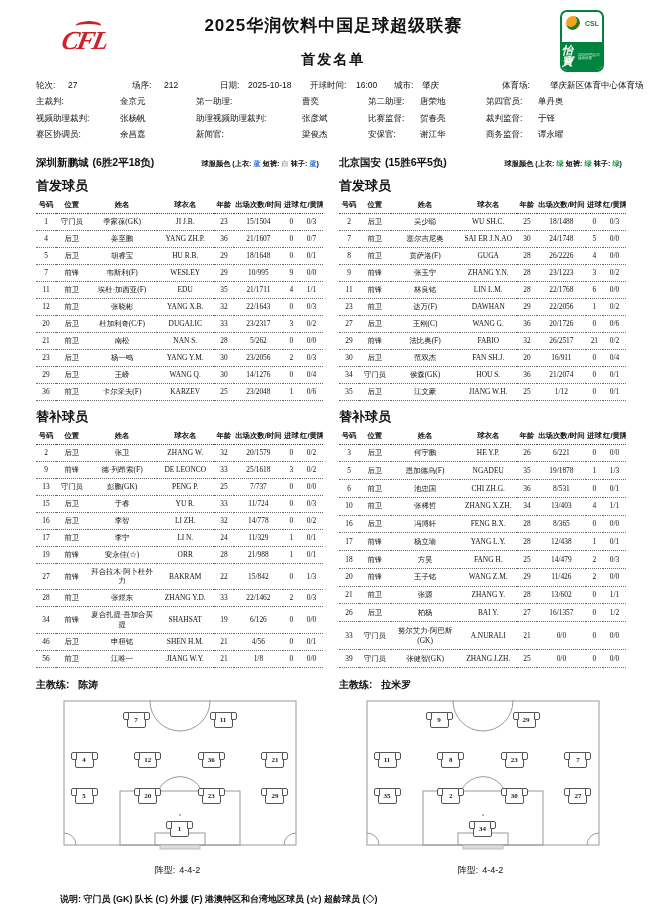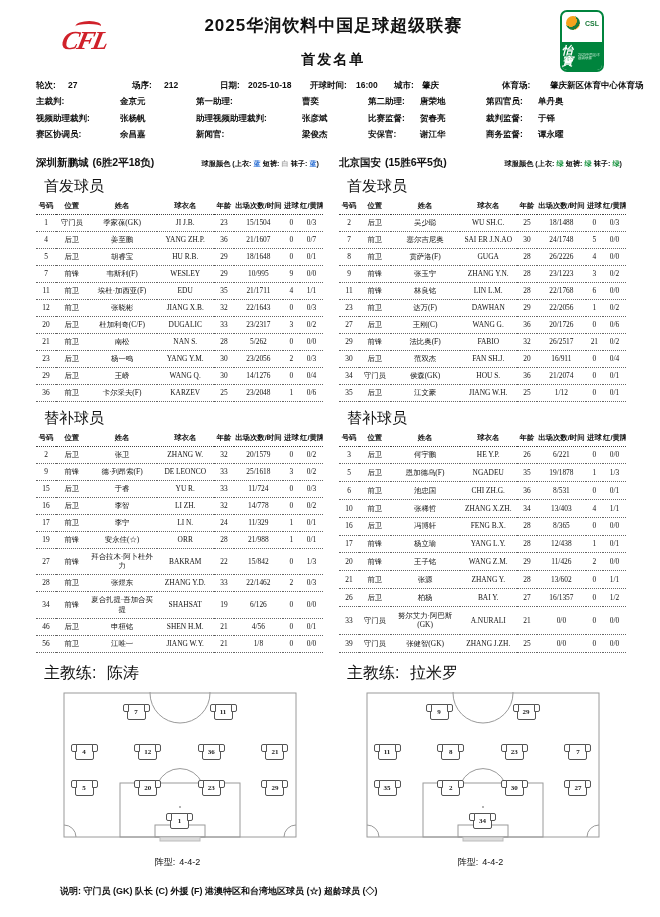--- a/index.html
+++ b/index.html
@@ -20,38 +20,38 @@
   .csl-swirl{position:absolute;left:4px;top:4px;width:14px;height:14px;border-radius:50%;
        background:radial-gradient(circle at 35% 35%,#f6a21c 0 45%,#1a7a3a 46% 70%,#f6a21c 71% 100%)}
   .csl-text{position:absolute;right:3px;top:8px;font-size:7px;font-weight:800;color:#1a7a3a}
   .csl-bottom{height:28px;background:#00843d;color:#fff;display:flex;flex-direction:row;
        align-items:center;justify-content:flex-start;line-height:1}
   .yibao{font-weight:900;font-size:11px;font-style:italic;letter-spacing:1px}
   .yibao-sub{font-size:3.5px;margin-top:2px;color:#cdeeda}
   
   .match-line{padding:6px 0 0 62px;font-weight:800;font-size:10.5px}
   .info{padding:3px 0 0 36px}
-  .inforow{display:grid;font-size:8.5px;font-weight:700;margin:4.5px 0;align-items:baseline}
+  .inforow{display:grid;font-size:8.5px;font-weight:400;margin:4.5px 0;align-items:baseline}
   .inforow.r1{grid-template-columns:32px 64px 32px 56px 28px 62px 46px 38px 28px 80px 48px 1fr}
   .inforow.rx{grid-template-columns:84px 76px 106px 66px 52px 66px 52px 1fr}
   .inforow .lbl{white-space:nowrap}
   .inforow .val{white-space:nowrap}
   
   .teams-grid{display:grid;grid-template-columns:1fr 1fr;column-gap:16px;padding:8px 34px 0 36px}
   .team-head{display:flex;align-items:baseline;font-size:10.5px;font-weight:800;margin-top:2px;white-space:nowrap}
   .team-record{margin-left:4px}
   .kit{font-size:7.2px;font-weight:700;margin-left:auto;padding-right:4px;white-space:nowrap}
-  .sec-label{font-weight:400;font-size:15px;margin:7px 8px 2px}
+  .sec-label{font-weight:700;font-size:13px;margin:7px 0 2px}
   table.roster{width:100%;border-collapse:collapse;table-layout:fixed;font-family:"Liberation Serif",serif}
   table.roster th{font-family:"Liberation Sans",sans-serif;font-weight:800;font-size:7.4px;
        border-bottom:1px dotted #444;padding:3px 0;white-space:nowrap;overflow:hidden}
   table.roster td{font-size:7.4px;text-align:center;border-bottom:1px dotted #666;padding:3.2px 0;line-height:1.3;
        overflow:hidden}
   table.roster tbody tr:first-child td{border-top:0}
-  .coach-line{font-weight:400;font-size:16px;margin:10px 8px 0}
+  .coach-line{font-weight:700;font-size:10px;margin:10px 0 0}
   .coach-line .coach-name{margin-left:6px}
   
   .pitch-wrap{display:flex;flex-direction:column;align-items:center;margin-top:8px}
   .pitch{position:relative;width:234px;height:152px}
   .pitch svg{position:absolute;left:0;top:0}
   .frow{position:absolute;left:0;right:0;display:flex;justify-content:space-between;padding:0 12px}
   .frow.frow0{padding:0 64px}
   .frow.frow3{justify-content:center}
   .jersey{width:17px;height:14px;border:1px solid #555;background:#fff;border-radius:2px;
        display:flex;align-items:center;justify-content:center;
@@ -213,21 +213,21 @@
             <td>EDU</td>
             <td>35</td>
             <td>21/1711</td>
             <td>4</td>
             <td>1/1</td>
           </tr>
           <tr>
             <td>12</td>
             <td>前卫</td>
             <td>张晓彬</td>
-            <td>JIANG X.B.</td>
+            <td>YANG X.B.</td>
             <td>32</td>
             <td>22/1643</td>
             <td>0</td>
             <td>0/3</td>
           </tr>
           <tr>
             <td>20</td>
             <td>后卫</td>
             <td>杜加利奇(C/F)</td>
             <td>DUGALIC</td>
@@ -436,20 +436,30 @@
             <td>9</td>
             <td>前锋</td>
             <td>德·列昂索(F)</td>
             <td>DE LEONCO</td>
             <td>33</td>
             <td>25/1618</td>
             <td>3</td>
             <td>0/2</td>
           </tr>
           <tr>
+            <td>13</td>
+            <td>守门员</td>
+            <td>彭鹏(GK)</td>
+            <td>PENG P.</td>
+            <td>25</td>
+            <td>7/737</td>
+            <td>0</td>
+            <td>0/0</td>
+          </tr>
+          <tr>
             <td>15</td>
             <td>后卫</td>
             <td>于睿</td>
             <td>YU R.</td>
             <td>33</td>
             <td>11/724</td>
             <td>0</td>
             <td>0/3</td>
           </tr>
           <tr>
@@ -600,20 +610,30 @@
           </tr>
           <tr>
             <td>17</td>
             <td>前锋</td>
             <td>杨立瑜</td>
             <td>YANG L.Y.</td>
             <td>28</td>
             <td>12/438</td>
             <td>1</td>
             <td>0/1</td>
+          </tr>
+          <tr>
+            <td>18</td>
+            <td>前锋</td>
+            <td>方昊</td>
+            <td>FANG H.</td>
+            <td>25</td>
+            <td>14/479</td>
+            <td>2</td>
+            <td>0/3</td>
           </tr>
           <tr>
             <td>20</td>
             <td>前锋</td>
             <td>王子铭</td>
             <td>WANG Z.M.</td>
             <td>29</td>
             <td>11/426</td>
             <td>2</td>
             <td>0/0</td>

